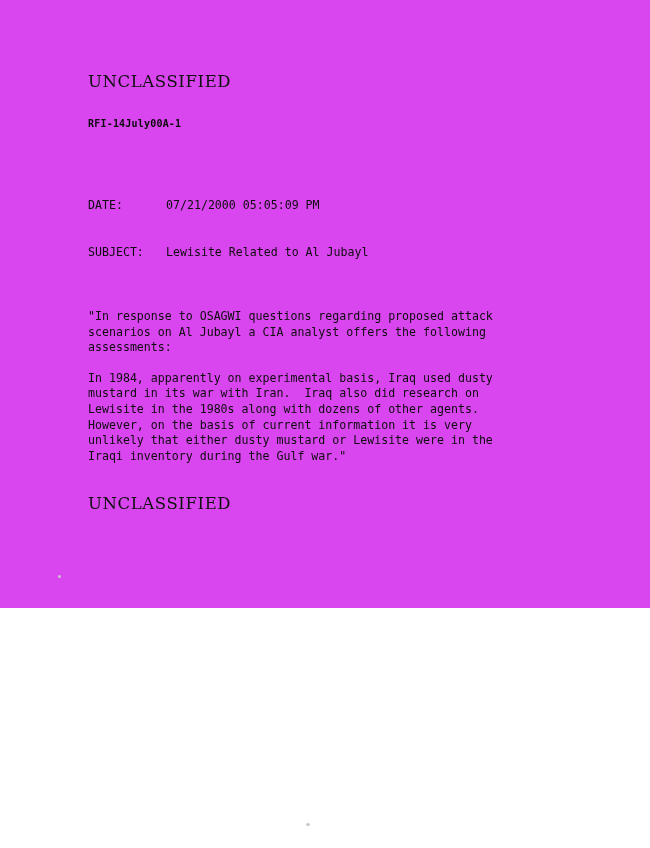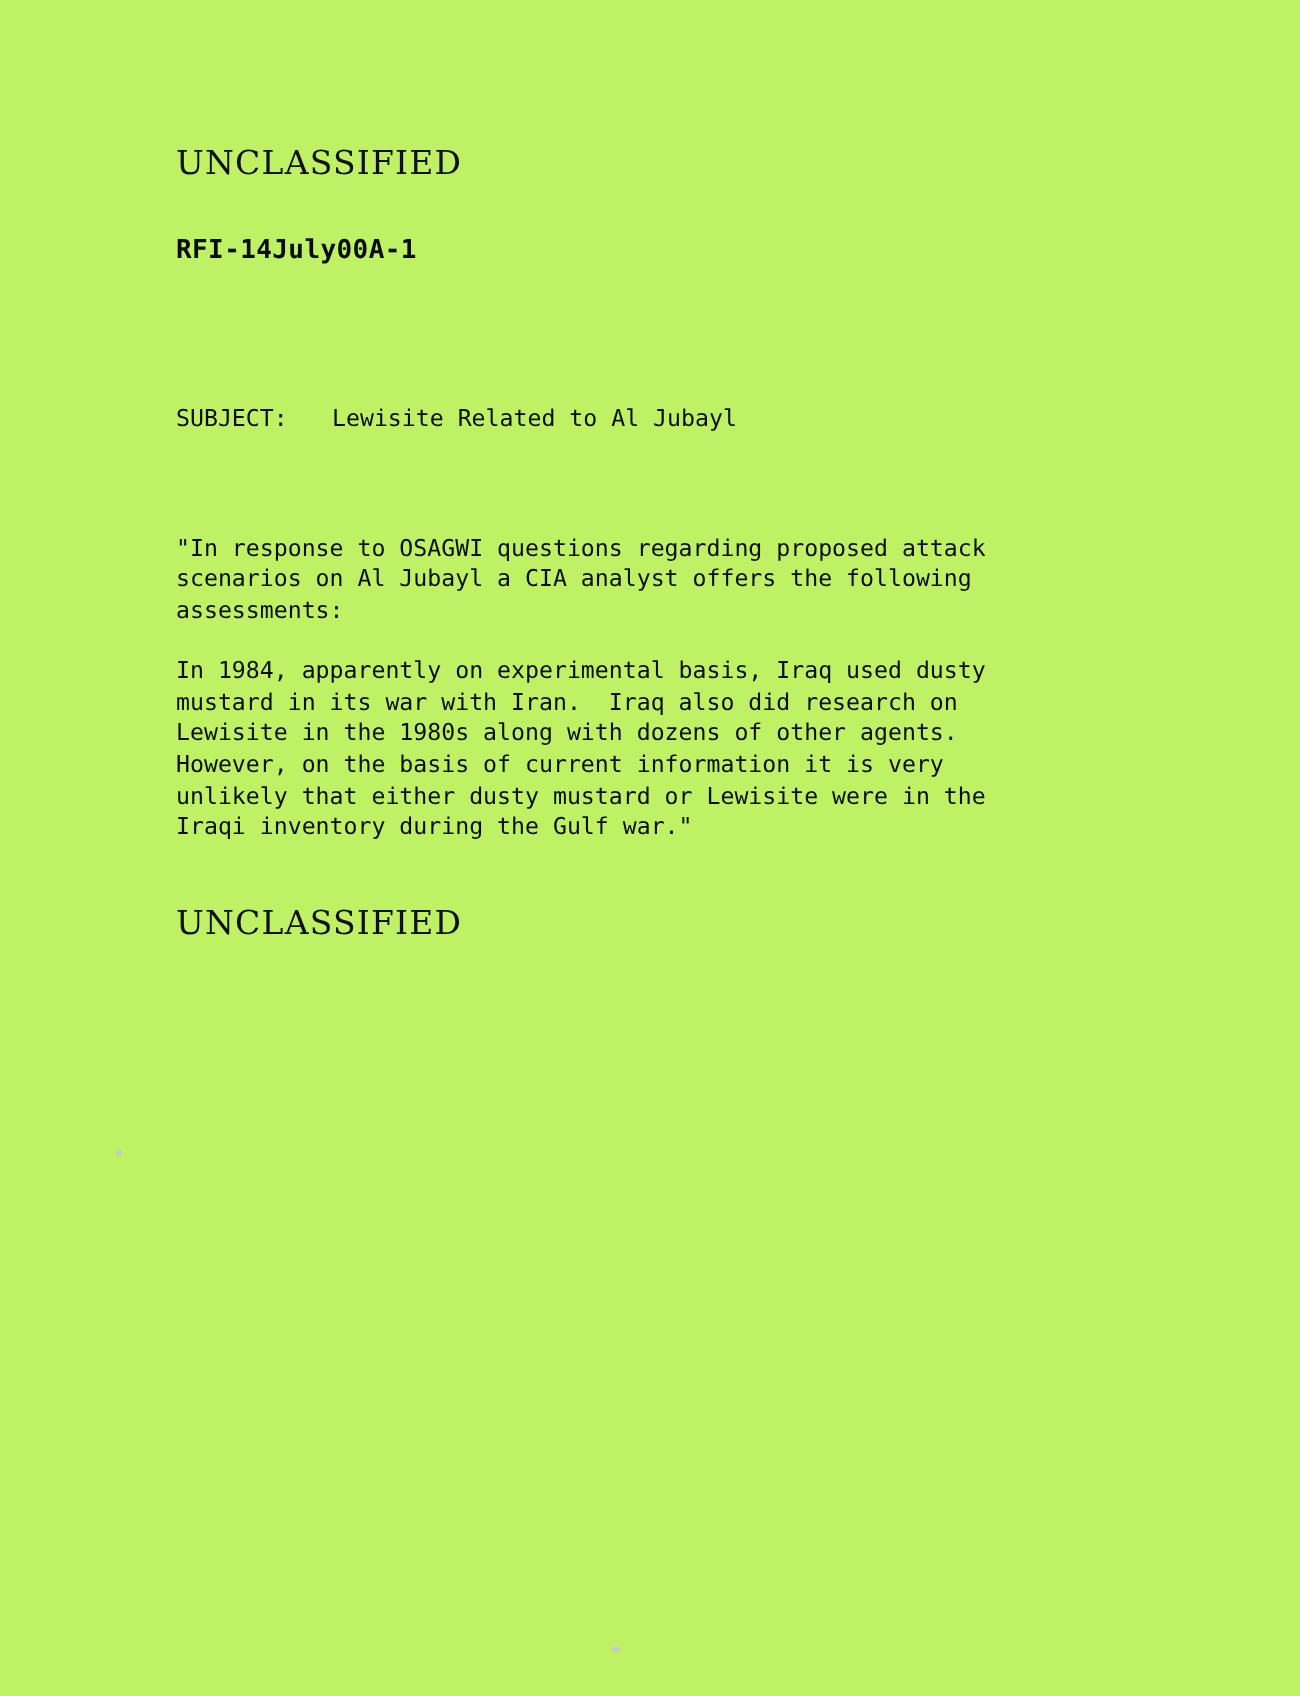--- a/index.html
+++ b/index.html
@@ -13,40 +13,40 @@
     position: relative;
     font-family: "DejaVu Sans Mono", monospace;
     color: #000000;
     overflow: hidden;
   }
   .page {
     position: absolute;
     left: 0;
     top: 0;
     width: 650px;
-    height: 848px;
-    background: #bef264;
+    height: 608px;
+    background: #d946ef;
   }
   .doc-body {
     position: absolute;
     left: 88px;
     top: 72px;
     width: 500px;
   }
   .classification-top {
     font-family: "DejaVu Serif", serif;
     font-size: 16.5px;
     letter-spacing: 0.6px;
     color: #101010;
     margin: 0 0 27px 0;
     white-space: pre;
   }
   .doc-id {
     font-family: "DejaVu Sans Mono", monospace;
-    font-size: 13px;
+    font-size: 10px;
     font-weight: bold;
     letter-spacing: 0.2px;
     color: #0b0b0b;
     margin: 0 0 38px 0;
     white-space: pre;
   }
   .meta {
     font-size: 11.6px;
     line-height: 15.5px;
     color: #0d0d0d;
@@ -91,20 +91,21 @@
 
 <div class="page">
 
   <div class="doc-body">
 
     <div class="classification-top">UNCLASSIFIED</div>
 
     <div class="doc-id">RFI-14July00A-1</div>
 
     <div class="meta">
+      <div class="meta-row"><span class="meta-label">DATE:</span><span>07/21/2000 05:05:09 PM</span></div>
       <div class="meta-row"><span class="meta-label">SUBJECT:</span><span>Lewisite Related to Al Jubayl</span></div>
     </div>
 
     <p class="para">"In response to OSAGWI questions regarding proposed attack
 scenarios on Al Jubayl a CIA analyst offers the following
 assessments:</p>
 
 
     <p class="para">In 1984, apparently on experimental basis, Iraq used dusty
 mustard in its war with Iran.  Iraq also did research on

